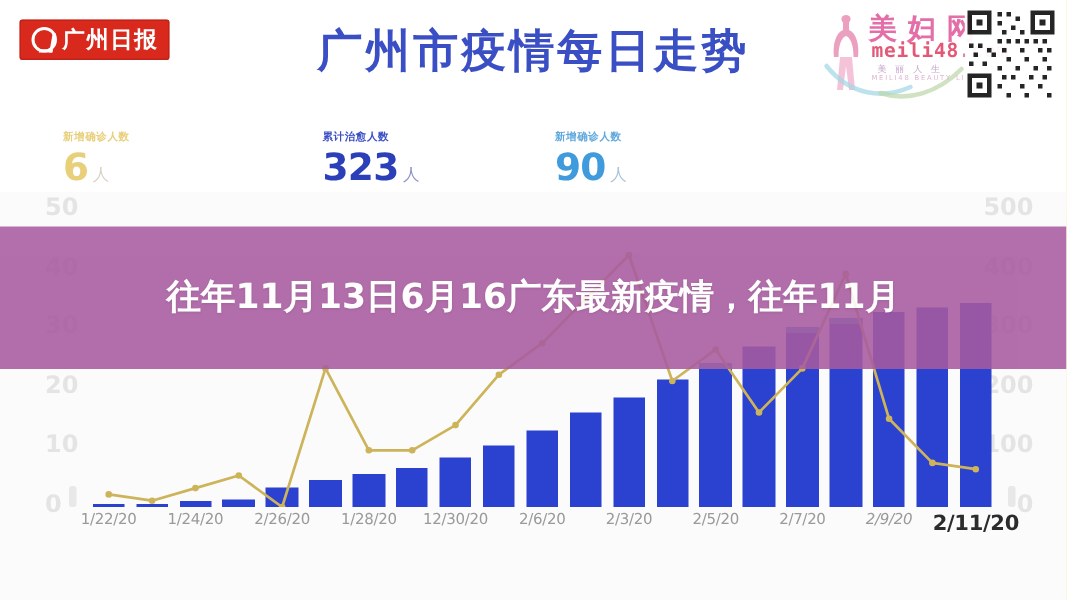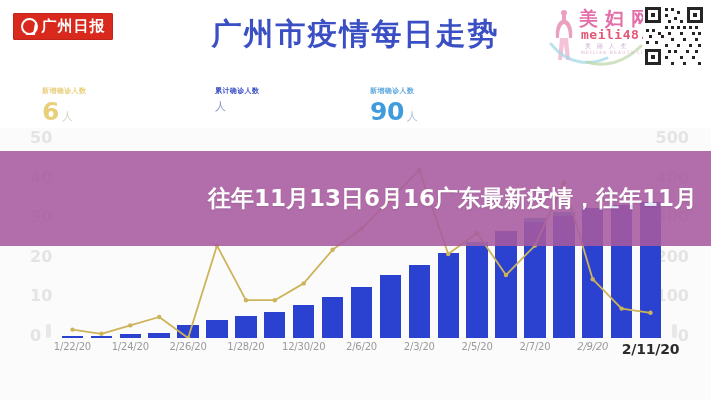--- a/index.html
+++ b/index.html
@@ -128,21 +128,21 @@
   .xtick.last { font-size: 14px; font-weight: bold; color: #2c2c2c; }
 
   .tick-cap { position: absolute; width: 5px; height: 14px; background: #e8e8e8; border-radius: 2px; }
 
   
   .overlay {
     position: absolute; left: 0; top: 151px; width: 711px; height: 95px;
     background: #a85ba0; opacity: .88;
     display: flex; align-items: center; justify-content: center;
   }
-  .overlay-inner { width: 100%; text-align: right; padding: 0 14px; }
+  .overlay-inner { width: 100%; text-align: center; padding: 0 14px; }
   .overlay-line {
     color: #ffffff; font-size: 23px; font-weight: bold; line-height: 1.32;
     font-family: "DejaVu Sans", sans-serif; letter-spacing: 0px;
     text-shadow: 0 1px 2px rgba(0,0,0,.12);
   }
 </style>
 </head>
 <body>
 
 <div id="root">
@@ -234,22 +234,23 @@
 
     <div class="stats">
       <div class="stat stat-new">
         <div class="stat-label">新增确诊人数</div>
         <div class="stat-row">
           <span class="stat-value">6</span>
           <span class="stat-unit">人</span>
         </div>
       </div>
       <div class="stat stat-total">
-        <div class="stat-label">累计确诊人数</div>
+        <div class="stat-label">累计治愈人数</div>
         <div class="stat-row">
+          <span class="stat-value">323</span>
           <span class="stat-unit">人</span>
         </div>
       </div>
       <div class="stat stat-cured">
         <div class="stat-label">新增确诊人数</div>
         <div class="stat-row">
           <span class="stat-value">90</span>
           <span class="stat-unit">人</span>
         </div>
       </div>

